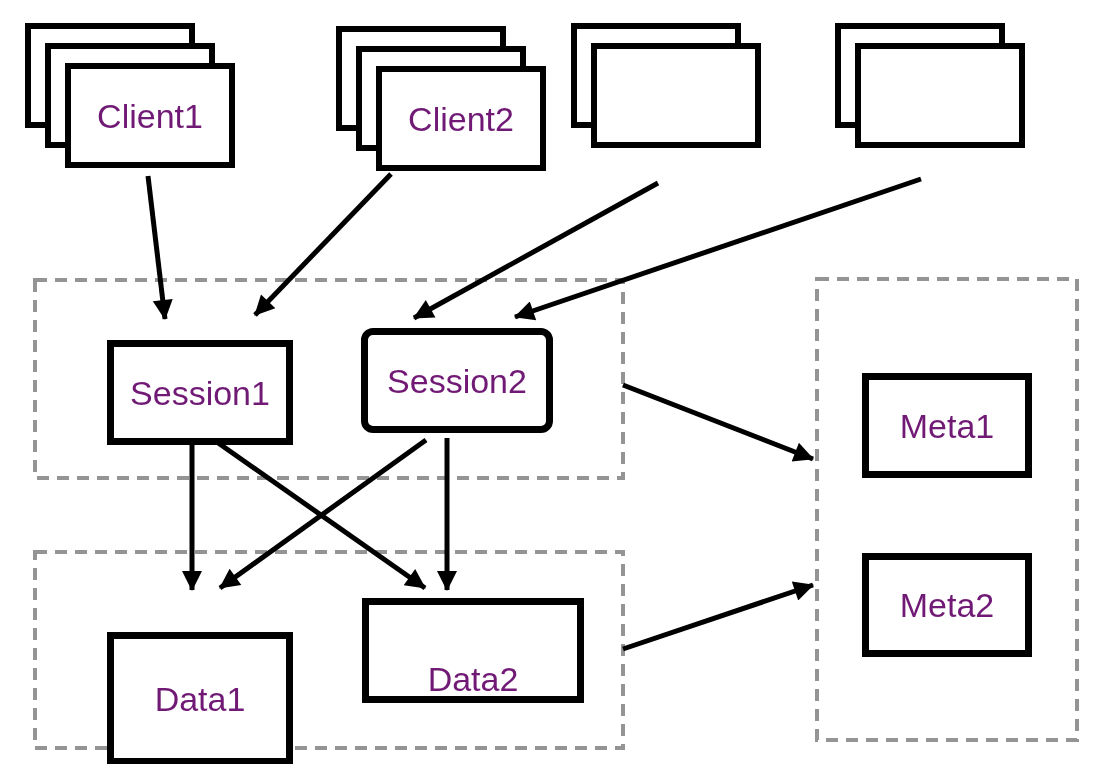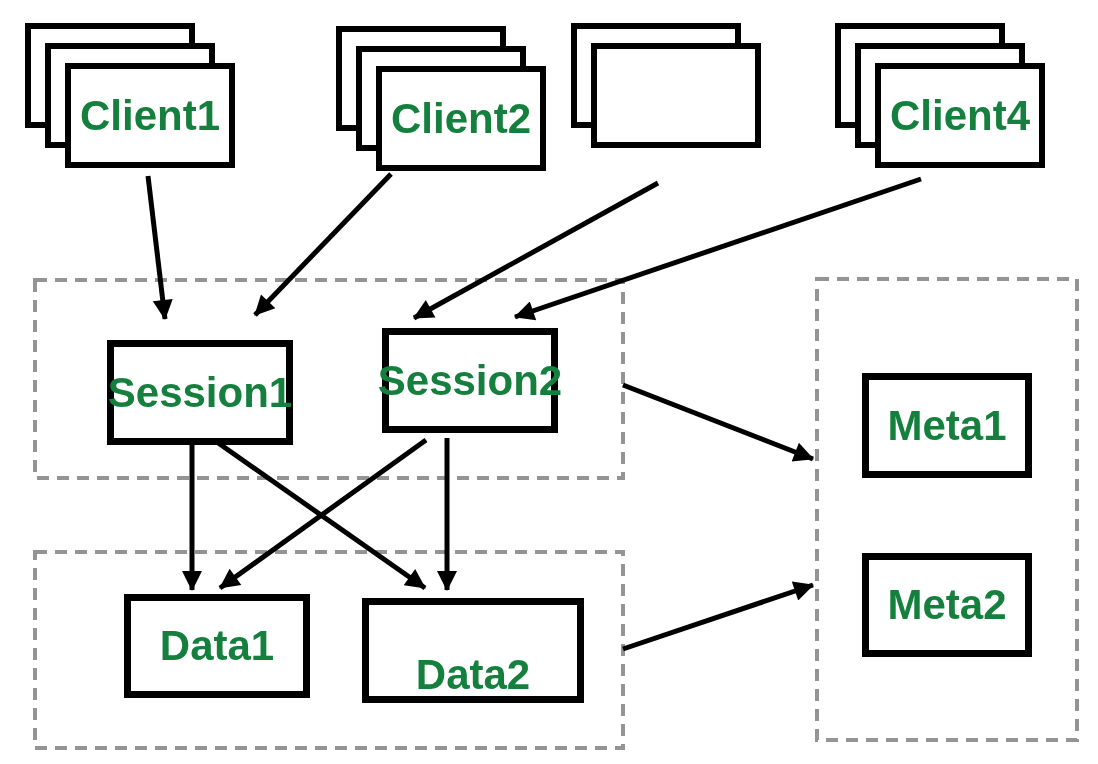--- a/index.html
+++ b/index.html
@@ -30,35 +30,34 @@
   .layer.front  { left: 40px; top: 40px; display: flex; align-items: center; justify-content: center; }
   .node {
     position: absolute;
     background: #ffffff;
     border: 7px solid #000000;
     box-sizing: border-box;
     display: flex; align-items: center; justify-content: center;
     z-index: 2;
   }
   .label {
-    font-size: 42px;
+    font-size: 34px;
     line-height: 1;
-    color: #15803d;
+    color: #701a75;
     white-space: nowrap;
-    font-weight: bold;
   }
   
   #stack-client1 { left: 25px;  top: 23px; }
   #stack-client2 { left: 288px; top: 26px; margin-left: 48px; }
   #stack-client3 { left: 571px; top: 23px; }
   #stack-client4 { left: 835px; top: 23px; }
   
   #node-session1 { left: 107px; top: 340px; width: 186px; height: 105px; }
-  #node-session2 { left: 382px; top: 328px; width: 176px; height: 105px; }
-  #node-data1    { left: 107px; top: 594px; width: 186px; height: 104px; margin-left: 17px; }
+  #node-session2 { left: 361px; top: 328px; width: 192px; height: 105px; border-radius: 12px; }
+  #node-data1    { left: 107px; top: 632px; width: 186px; height: 133px; }
   #node-data2    { left: 362px; top: 598px; width: 222px; height: 105px; align-items: flex-end; }
   #node-meta1    { left: 862px; top: 373px; width: 170px; height: 105px; }
   #node-meta2    { left: 862px; top: 545px; width: 170px; height: 104px; margin-top: 8px; }
 </style>
 </head>
 <body>
 
 <div class="canvas">
 
   <svg class="connections" viewBox="0 0 1098 764" xmlns="http://www.w3.org/2000/svg">
@@ -103,23 +102,20 @@
   </div>
 
   <div class="stack" id="stack-client3">
     <div class="layer back"></div>
     <div class="layer middle"></div>
   </div>
 
   <div class="stack" id="stack-client4">
     <div class="layer back"></div>
     <div class="layer middle"></div>
-    <div class="layer front">
-      <span class="label">Client4</span>
-    </div>
   </div>
 
   <div class="node" id="node-session1">
     <span class="label">Session1</span>
   </div>
   <div class="node" id="node-session2">
     <span class="label">Session2</span>
   </div>
 
   <div class="node" id="node-data1">

